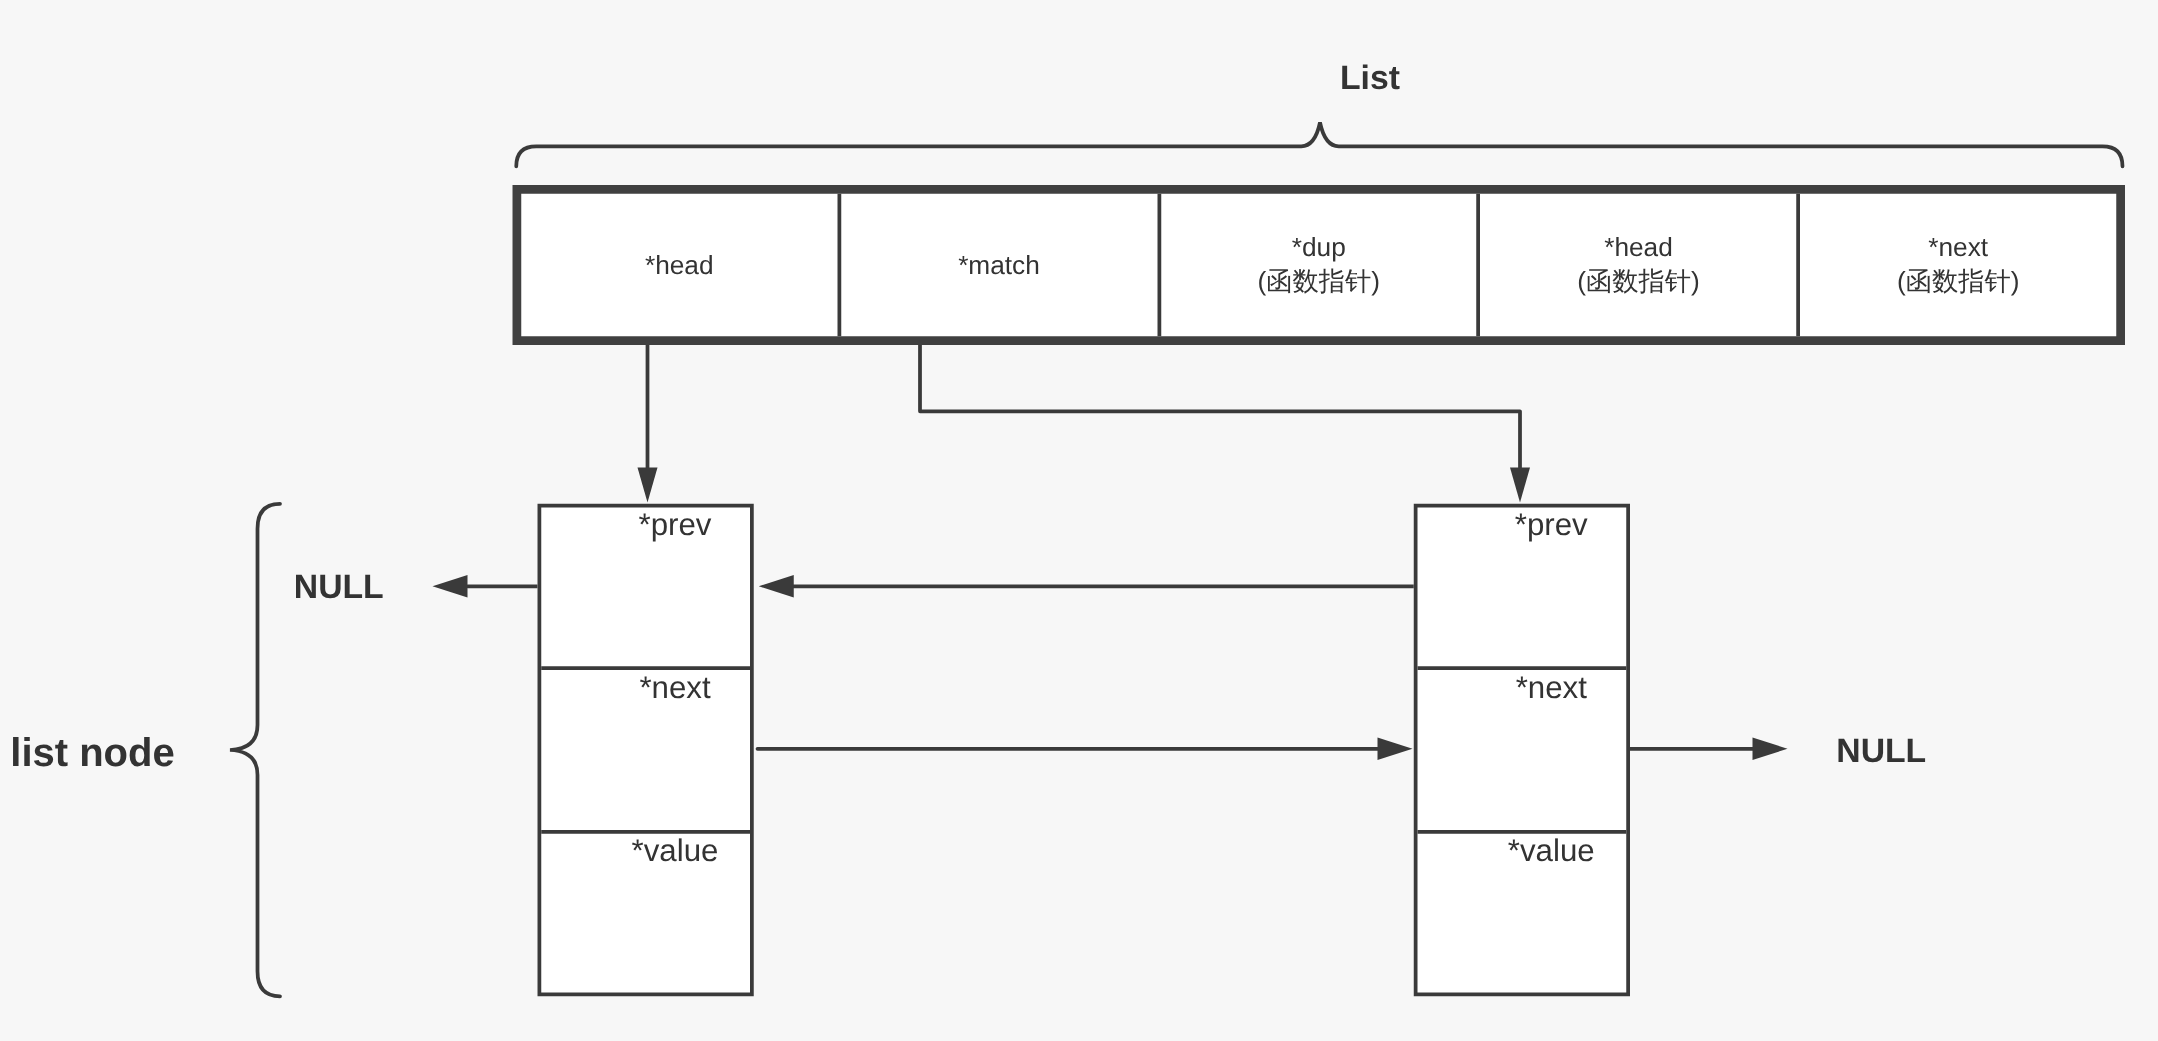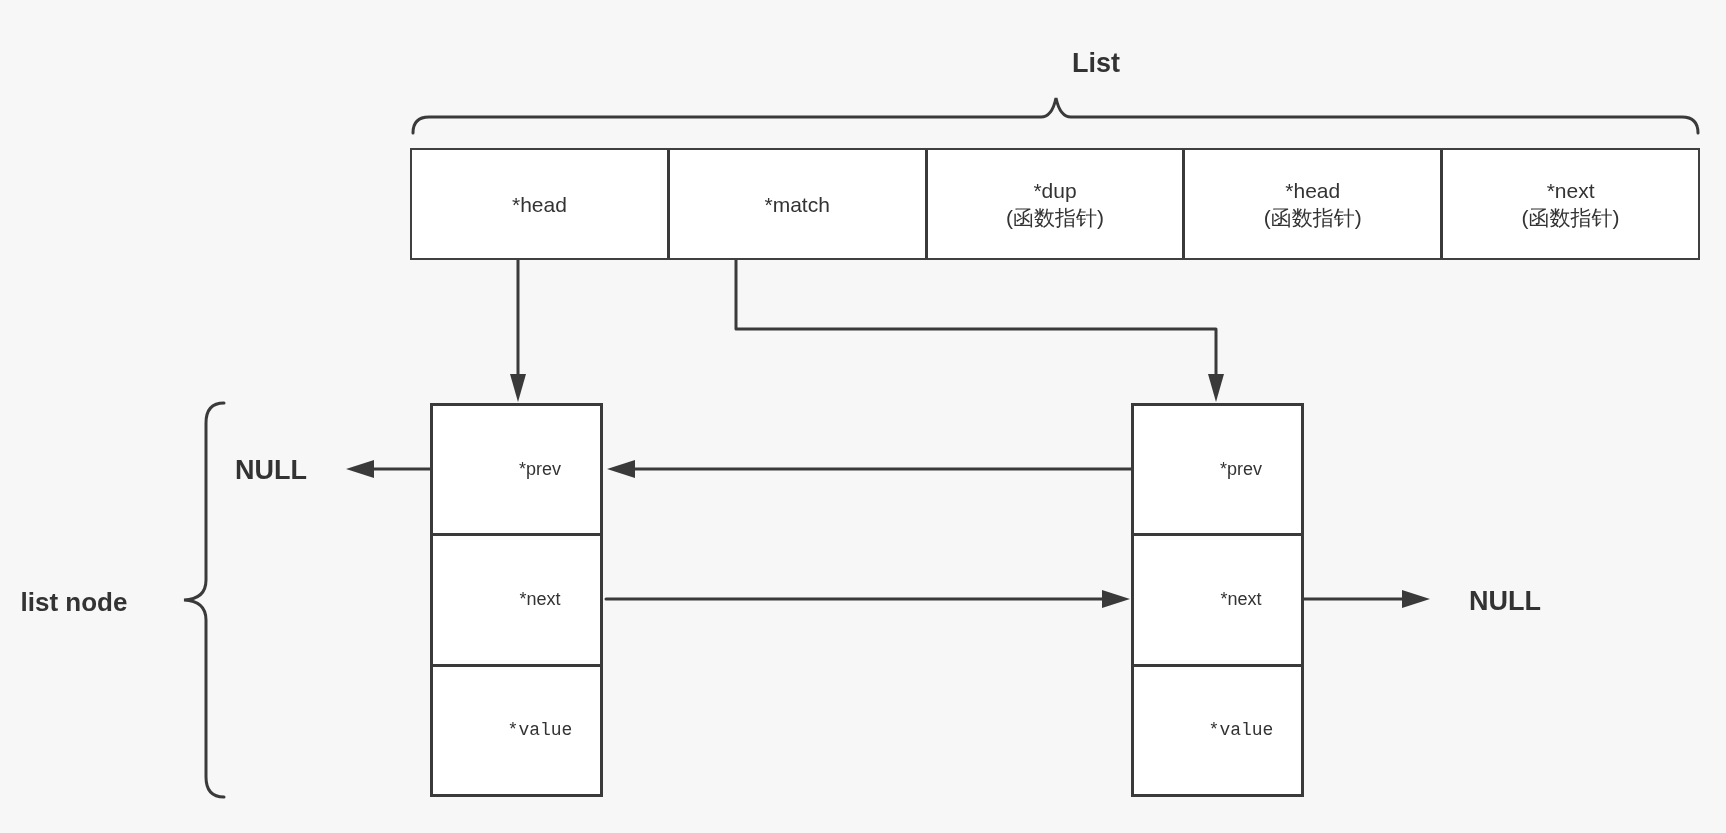--- a/index.html
+++ b/index.html
@@ -19,24 +19,24 @@
   #wires {
     position: absolute;
     left: 0; top: 0;
     width: 1726px; height: 833px;
     pointer-events: none;
   }
   
   .struct-row {
     position: absolute;
     left: 410px; top: 148px;
-    width: 1290px; height: 112px;
+    width: 1290px; height: 128px;
     display: flex;
     background: #ffffff;
-    border: 2px solid #404040;
+    border: 7px solid #404040;
     box-sizing: border-box;
   }
   .struct-cell {
     flex: 1 1 0;
     display: flex;
     flex-direction: column;
     align-items: center;
     justify-content: center;
     border-right: 3px solid #3a3a3a;
     font-size: 21px;
@@ -52,38 +52,37 @@
     border: 3px solid #3a3a3a;
     box-sizing: border-box;
     display: flex;
     flex-direction: column;
   }
   #node-left  { left: 430px; top: 403px; }
   #node-right { left: 1131px; top: 403px; }
   .node-cell {
     flex: 1 1 0;
     display: flex;
-    align-items: center;
     justify-content: center;
     border-bottom: 3px solid #3a3a3a;
-    font-size: 18px;
+    font-size: 25px;
     padding-left: 47px;
   }
-  .node-cell:last-child { border-bottom: none; font-family: Liberation Mono, monospace; }
+  .node-cell:last-child { border-bottom: none; }
   
   .big-label {
     position: absolute;
     font-weight: bold;
     font-size: 27px;
     color: #333333;
     white-space: nowrap;
     transform: translate(-50%, -50%);
   }
   #label-list      { left: 1056px; top: 63px; margin-left: 40px; }
-  #label-listnode  { left: 74px;   top: 602px; font-size: 26px; }
+  #label-listnode  { left: 74px;   top: 602px; font-size: 32px; }
   #label-null-left { left: 271px;  top: 470px; }
   #label-null-right{ left: 1505px; top: 601px; }
 </style>
 </head>
 <body>
 
 <div id="canvas">
 
   <svg id="wires" viewBox="0 0 1726 833" xmlns="http://www.w3.org/2000/svg">
     <g stroke="#3a3a3a" stroke-width="3" fill="none" stroke-linecap="round">

